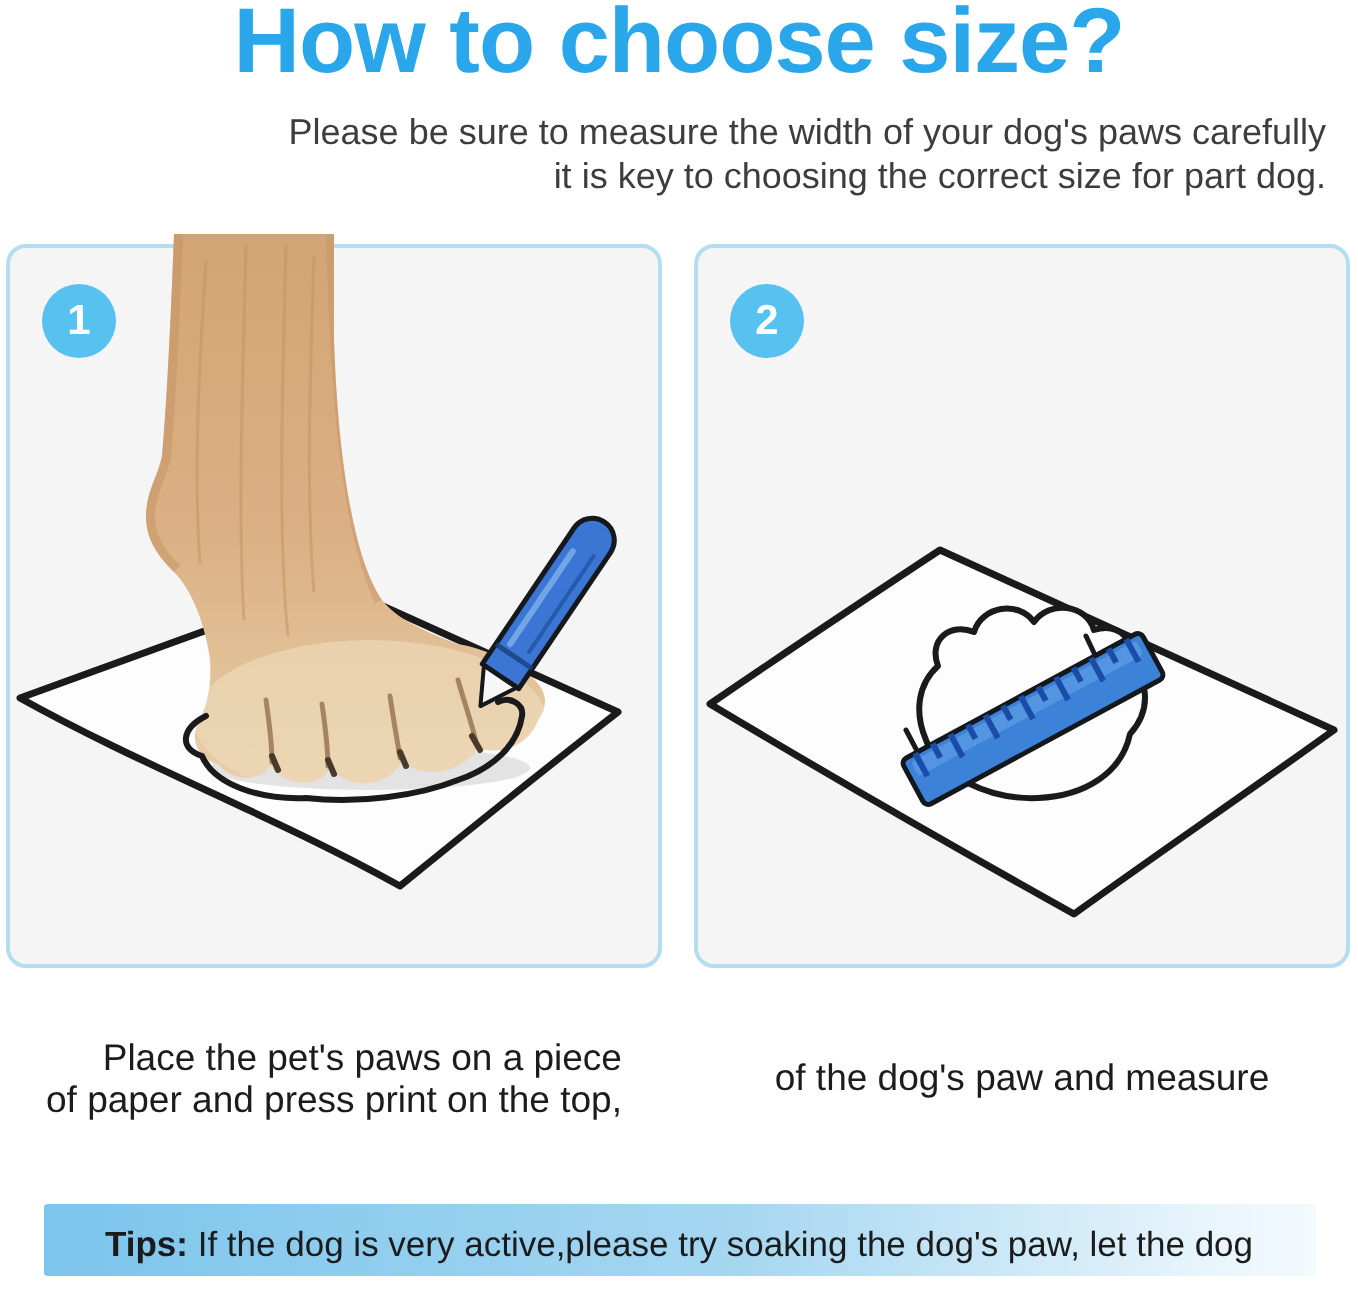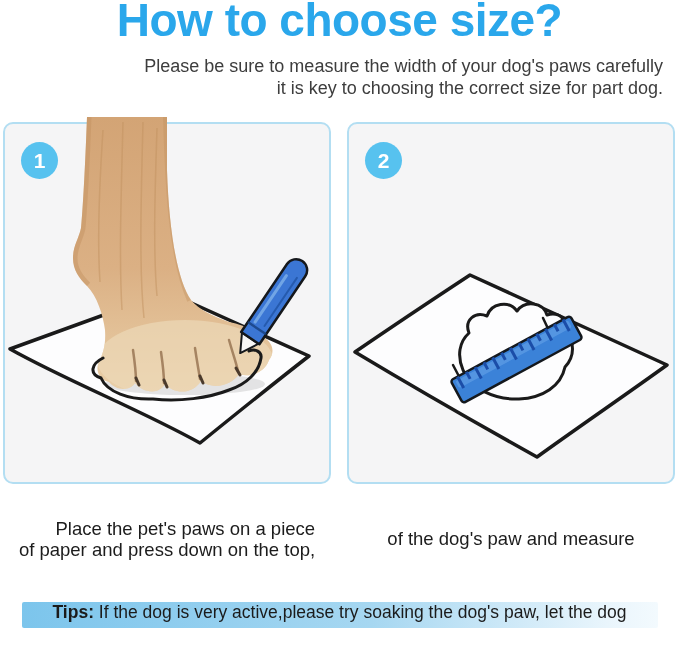--- a/index.html
+++ b/index.html
@@ -37,21 +37,21 @@
   }
   .caption{
     flex:1;display:flex;align-items:center;justify-content:center;
   }
   .caption-inner{
     text-align:right;font-weight:400;font-size:18.5px;line-height:21.5px;
     color:#1c1c1c;white-space:nowrap;
   }
   .tips{
     position:absolute;top:602px;left:50%;transform:translateX(-50%);
-    width:620px;padding:0 8px 4px 8px;border-radius:2px;
+    width:620px;padding:10px 8px 4px 8px;border-radius:2px;
     background:linear-gradient(90deg,#7CC5EC 0%,#A6D7F1 55%,#E9F5FC 92%,#F3FAFE 100%);
     text-align:center;font-size:17.5px;line-height:21.5px;color:#1b1b1b;white-space:nowrap;
   }
   .tips b{font-weight:700;}
 </style>
 </head>
 <body>
 
 <div class="page">
 
@@ -175,21 +175,21 @@
       <div class="badge">
         <span>2</span>
       </div>
     </div>
   </div>
 
   <div class="captions">
     <div class="caption">
       <div class="caption-inner">
         <div>Place the pet's paws on a piece</div>
-        <div>of paper and press down on the top,</div>
+        <div>of paper and press print on the top,</div>
       </div>
     </div>
     <div class="caption">
       <div class="caption-inner">
         <div>of the dog's paw and measure</div>
       </div>
     </div>
   </div>
 
   <div class="tips">

